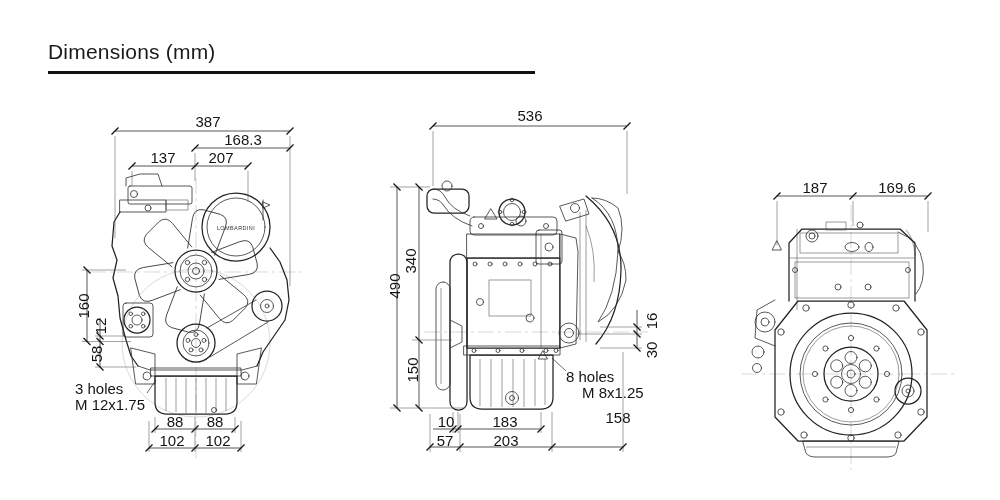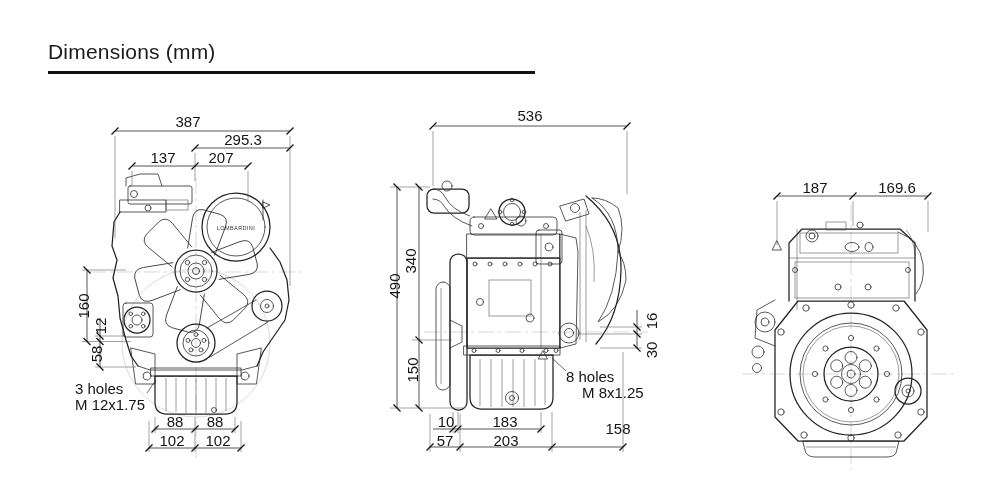--- a/index.html
+++ b/index.html
@@ -339,43 +339,43 @@
 
       <line class="ext" x1="777" y1="201" x2="777" y2="245"></line>
       <line class="ext" x1="853" y1="201" x2="853" y2="226"></line>
       <line class="ext" x1="928" y1="201" x2="928" y2="232"></line>
 
       <line class="dim" x1="777" y1="196" x2="853" y2="196" marker-start="url(#tk)" marker-end="url(#tk)"></line>
       <line class="dim" x1="853" y1="196" x2="928" y2="196" marker-end="url(#tk)"></line>
     </g>
   </svg>
 
-  <span class="dlabel" style="left:188px;top:121px">387</span>
-  <span class="dlabel" style="left:243px;top:139px">295.3</span>
+  <span class="dlabel" style="left:208px;top:121px">387</span>
+  <span class="dlabel" style="left:243px;top:139px">168.3</span>
   <span class="dlabel" style="left:163px;top:157px">137</span>
   <span class="dlabel" style="left:221px;top:157px">207</span>
   <span class="dlabel rot" style="left:83px;top:306px">160</span>
   <span class="dlabel rot" style="left:100px;top:326px">12</span>
   <span class="dlabel rot" style="left:96px;top:354px">58</span>
   <span class="dlabel" style="left:175px;top:421px">88</span>
   <span class="dlabel" style="left:215px;top:421px">88</span>
   <span class="dlabel" style="left:172px;top:440px">102</span>
   <span class="dlabel" style="left:218px;top:440px">102</span>
   <span class="note" style="left:75px;top:381px">3 holes</span>
   <span class="note" style="left:75px;top:397px">M 12x1.75</span>
 
   <span class="dlabel" style="left:530px;top:115px">536</span>
   <span class="dlabel rot" style="left:394px;top:286px">490</span>
   <span class="dlabel rot" style="left:410px;top:261px">340</span>
   <span class="dlabel rot" style="left:412px;top:370px">150</span>
   <span class="dlabel" style="left:446px;top:421px">10</span>
   <span class="dlabel" style="left:505px;top:421px">183</span>
   <span class="dlabel" style="left:445px;top:440px">57</span>
   <span class="dlabel" style="left:506px;top:440px">203</span>
-  <span class="dlabel" style="left:618px;top:428px">158</span>
+  <span class="dlabel" style="left:618px;top:417px">158</span>
   <span class="dlabel rot" style="left:651px;top:321px">16</span>
   <span class="dlabel rot" style="left:651px;top:350px">30</span>
   <span class="note" style="left:566px;top:369px">8 holes</span>
   <span class="note" style="left:582px;top:385px">M 8x1.25</span>
 
   <span class="dlabel" style="left:815px;top:187px">187</span>
   <span class="dlabel" style="left:897px;top:187px">169.6</span>
 
 </div>
 

